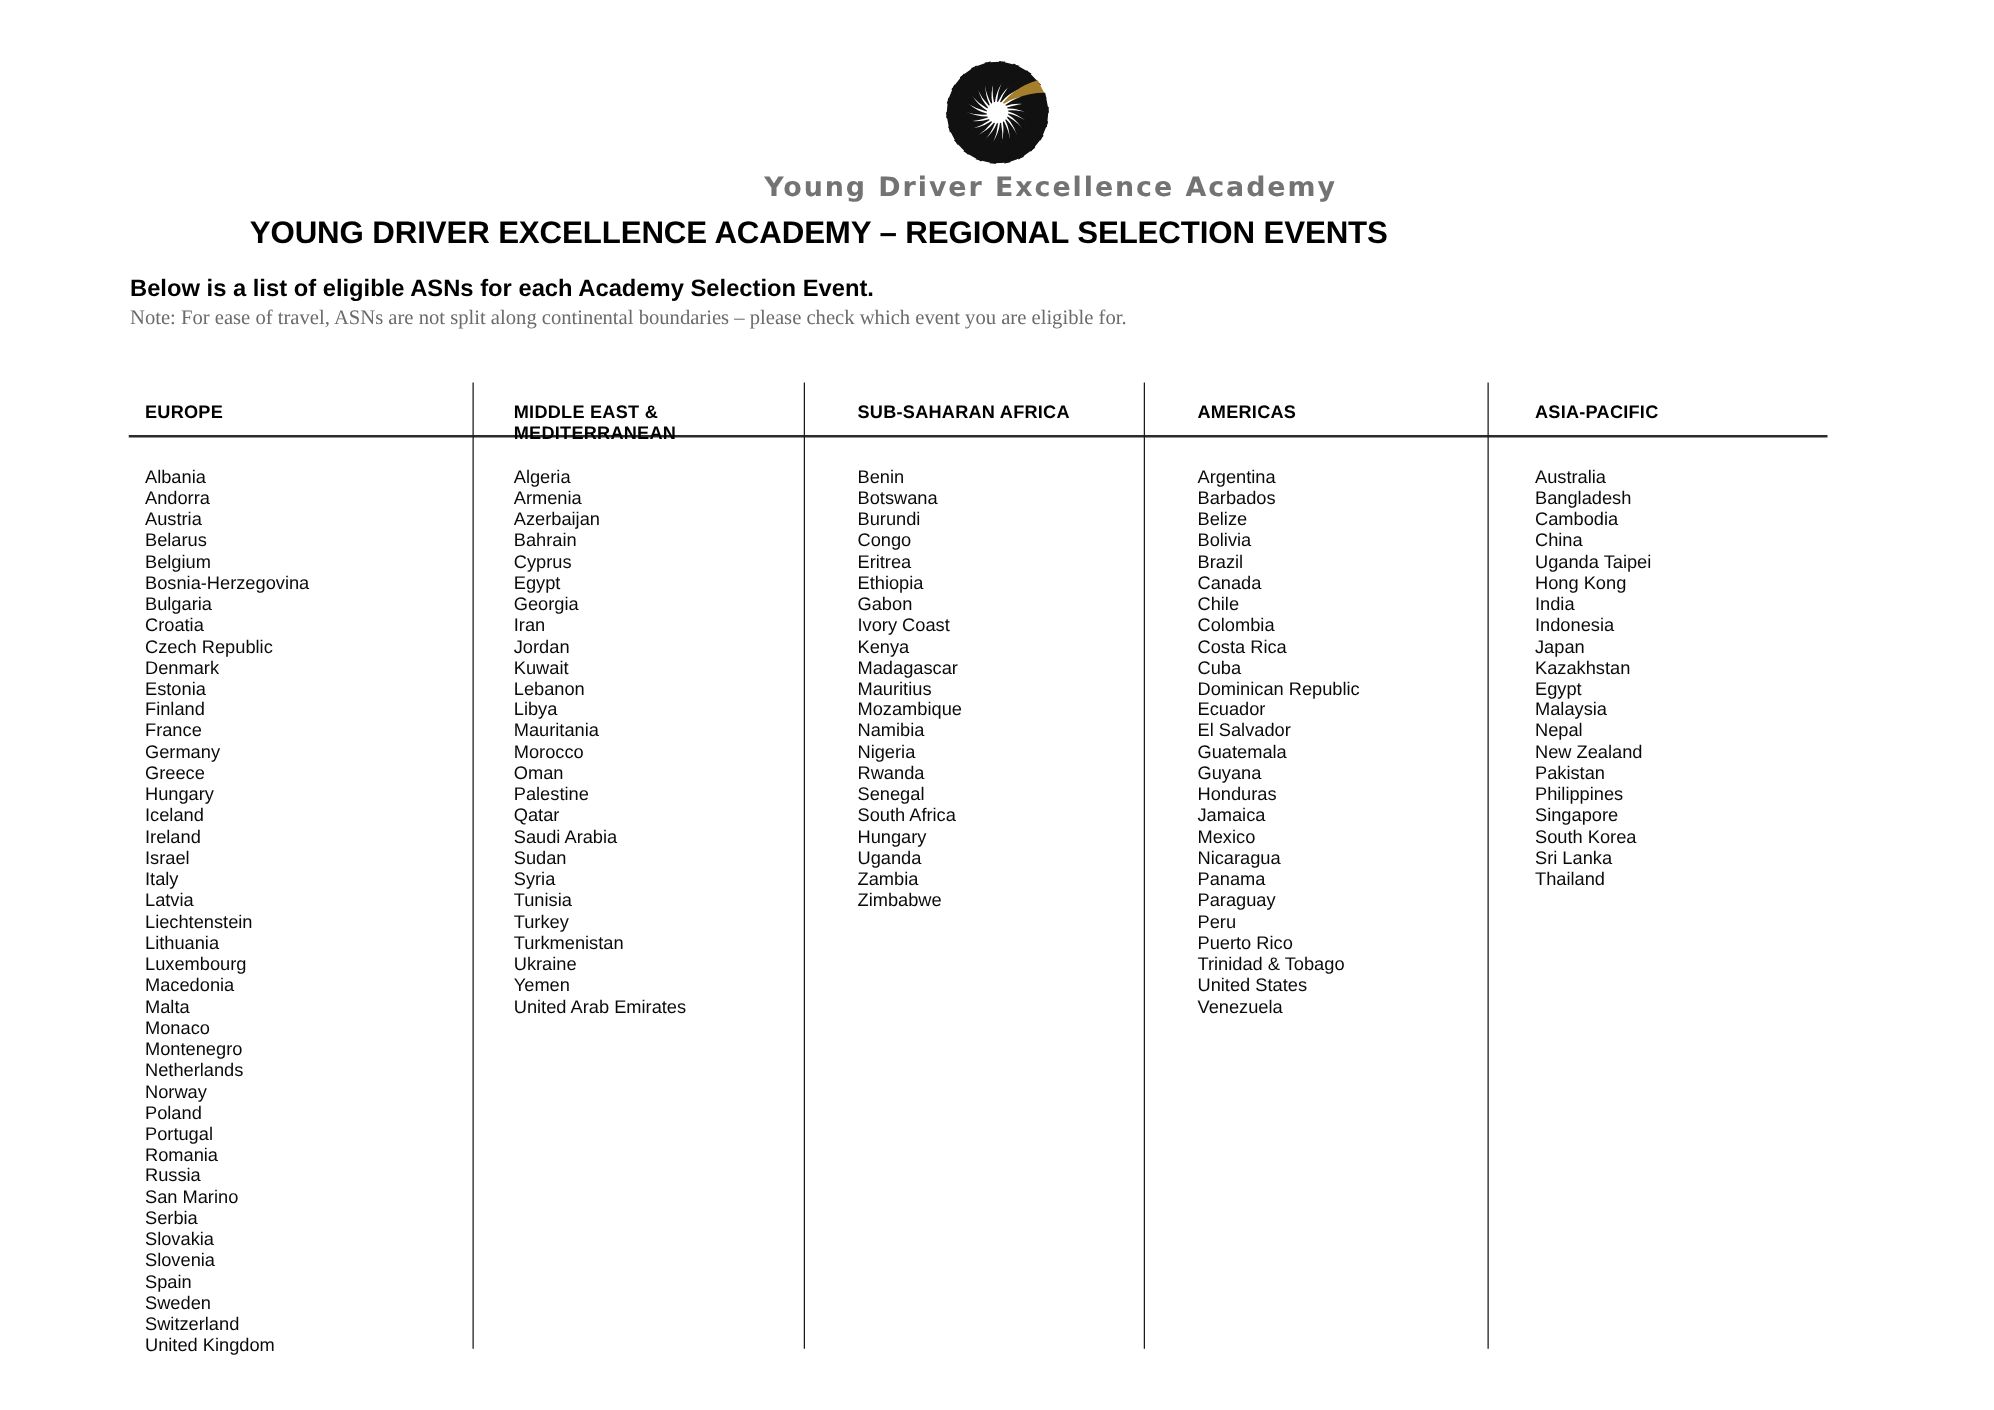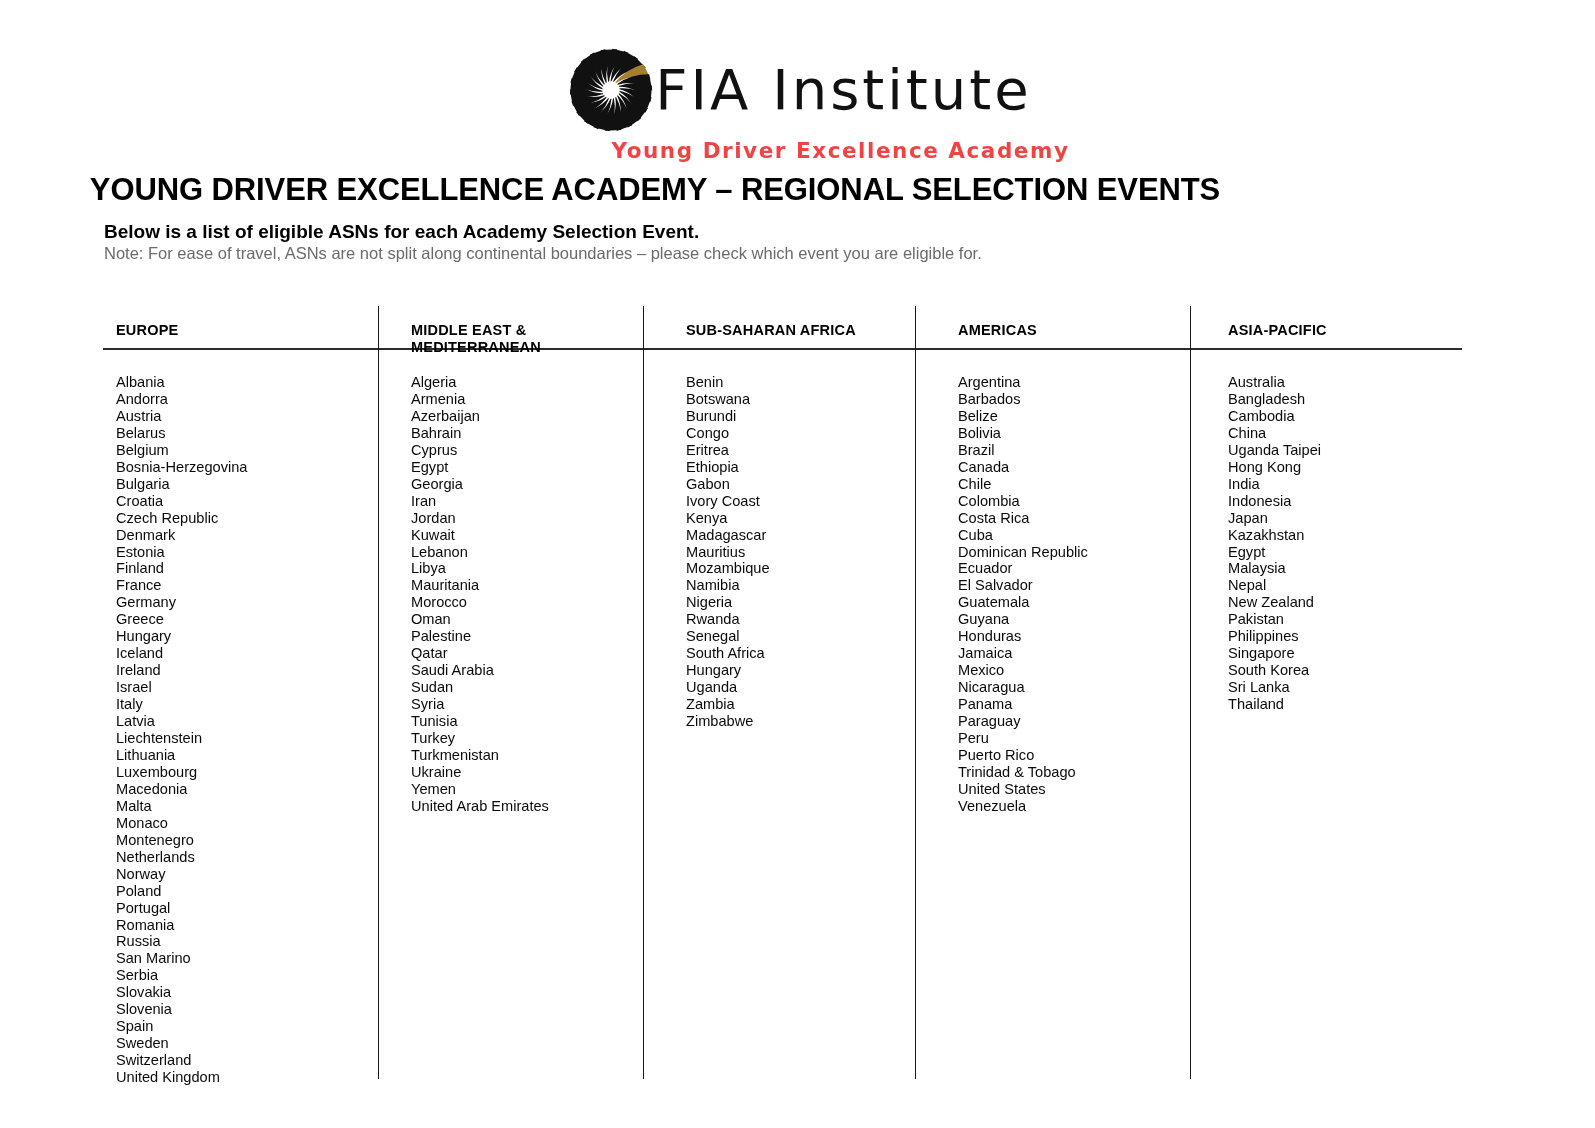--- a/index.html
+++ b/index.html
@@ -47,35 +47,35 @@
     color: #111111;
     line-height: 1;
     margin-left: -4px;
     white-space: nowrap;
   }
   .logo-tagline {
     font-family: "DejaVu Sans", sans-serif;
     font-size: 21.5px;
     font-weight: 700;
     letter-spacing: 1.55px;
-    color: #ef4444;
+    color: #737373;
     line-height: 1;
     margin-top: 2px;
     margin-left: 86px;
     white-space: nowrap;
   }
 
   
   .doc-title {
     position: absolute;
     left: 0;
     top: 172px;
     width: 1310px;
     text-align: center;
-    font-size: 31px;
+    font-size: 25px;
     font-weight: 700;
     letter-spacing: -0.1px;
     color: #000000;
     white-space: nowrap;
   }
   .lead-bold {
     position: absolute;
     left: 104px;
     top: 221px;
     font-size: 19px;
@@ -84,20 +84,21 @@
     white-space: nowrap;
   }
   .lead-note {
     position: absolute;
     left: 104px;
     top: 244px;
     font-size: 16.5px;
     font-weight: 400;
     color: #6b6b6b;
     white-space: nowrap;
+    font-family: Liberation Serif, serif;
   }
 
   
   .hrule {
     position: absolute;
     left: 103px;
     top: 348px;
     width: 1359px;
     height: 2px;
     background: #2b2b2b;
@@ -176,21 +177,20 @@
           <path d="M 42.02 54.16 Q 26.03 60.07 7.24 54.53 L 8.87 37.46 Q 24.27 53.75 41.63 53.31 Z" fill="#111111"></path>
           <path d="M 41.17 51.75 Q 24.16 52.91 7.70 42.30 L 14.07 26.38 Q 24.26 46.35 41.04 50.81 Z" fill="#111111"></path>
           <path d="M 41.04 49.19 Q 24.39 45.52 11.58 30.69 L 22.18 17.21 Q 26.33 39.25 41.17 48.25 Z" fill="#111111"></path>
           <path d="M 41.63 46.69 Q 26.69 38.48 18.58 20.65 L 32.54 10.70 Q 30.32 33.01 42.02 45.84 Z" fill="#111111"></path>
           <path d="M 42.90 44.47 Q 30.88 32.38 28.12 12.98 L 44.32 7.38 Q 35.90 28.16 43.52 43.76 Z" fill="#111111"></path>
           <path d="M 44.74 42.69 Q 36.62 27.71 39.43 8.32 L 56.56 7.50 Q 42.63 25.07 45.54 42.18 Z" fill="#111111"></path>
           <path d="M 47.02 41.51 Q 43.44 24.84 51.60 7.03 L 68.27 11.07 Q 49.95 24.00 47.92 41.24 Z" fill="#111111"></path>
         </g>
       <circle cx="50" cy="50" r="7.2" fill="#ffffff"></circle>
     </svg>
-    <div class="logo-wordmark">FIA Institute</div>
   </div>
   <div class="logo-tagline">Young Driver Excellence Academy</div>
 </div>
 
 <div class="doc-title">YOUNG DRIVER EXCELLENCE ACADEMY – REGIONAL SELECTION EVENTS</div>
 <div class="lead-bold">Below is a list of eligible ASNs for each Academy Selection Event.</div>
 <div class="lead-note">Note: For ease of travel, ASNs are not split along continental boundaries – please check which event you are eligible for.</div>
 
 <div class="hrule"></div>
 <div class="vrule v1"></div>

